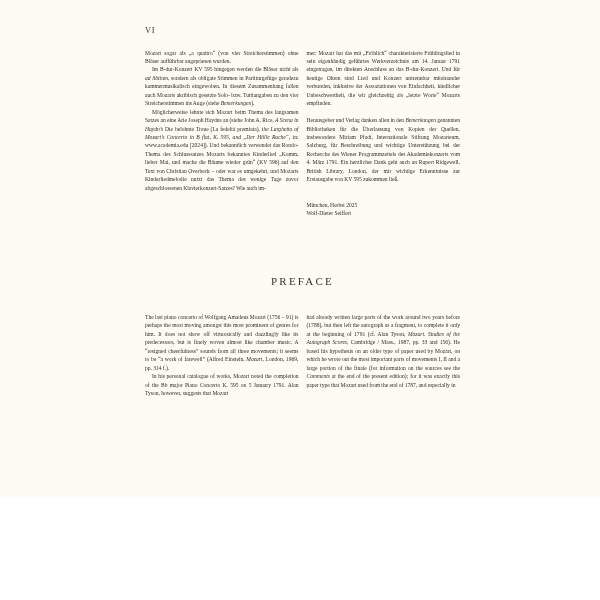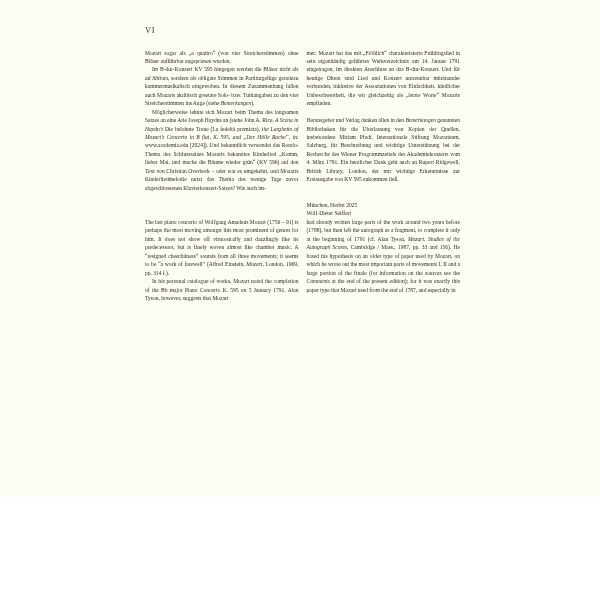--- a/index.html
+++ b/index.html
@@ -101,20 +101,21 @@
         <p class="tx">mer: Mozart hat das mit „Fröhlich“ charakterisierte Frühlingslied in sein eigenhändig geführtes Werkverzeichnis am 14. Januar 1791 eingetragen, im direkten Anschluss an das B-dur-Konzert. Und für heutige Ohren sind Lied und Konzert untrennbar miteinander verbunden, inklusive der Assoziationen von Einfachheit, kindlicher Unbeschwertheit, die wir gleichzeitig als „letzte Worte“ Mozarts empfinden.</p>
         <p class="tx gap"><span>Herausgeber und Verlag danken allen in den </span><i>Bemerkungen</i><span> genannten Bibliotheken für die Überlassung von Kopien der Quellen, insbesondere Miriam Pfadt, Internationale Stiftung Mozarteum, Salzburg, für Beschreibung und wichtige Unterstützung bei der Recherche des Wiener Programmzettels des Akademiekonzerts vom 4. März 1791. Ein herzlicher Dank geht auch an Rupert Ridgewell, British Library, London, der mir wichtige Erkenntnisse zur Erstausgabe von KV 595 zukommen ließ.</span></p>
         <div class="sig">
           <p class="tx">München, Herbst 2025</p>
           <p class="tx">Wolf-Dieter Seiffert</p>
         </div>
       </div>
 
     </div>
 
+    <div class="preface-head">PREFACE</div>
 
     <div class="columns eng">
 
       <div class="col">
         <p class="tx"><span>The last piano concerto of Wolfgang Amadeus Mozart (1756 – 91) is perhaps the most moving amongst this most prominent of genres for him. It does not show off virtuosically and dazzlingly like its predecessors, but is finely woven almost like chamber music. A “resigned cheerfulness” sounds from all three movements; it seems to be “a work of farewell” (Alfred Einstein, </span><i>Mozart</i><span>, London, 1969, pp. 314 f.).</span></p>
         <p class="tx ind">In his personal catalogue of works, Mozart noted the completion of the Bb major Piano Concerto K. 595 on 5 January 1791. Alan Tyson, however, suggests that Mozart</p>
       </div>
 
       <div class="col">
         <p class="tx"><span>had already written large parts of the work around two years before (1788), but then left the autograph as a fragment, to complete it only at the beginning of 1791 (cf. Alan Tyson, </span><i>Mozart. Studies of the Autograph Scores</i><span>, Cambridge / Mass., 1987, pp. 33 and 156). He based his hypothesis on an older type of paper used by Mozart, on which he wrote out the most important parts of movements I, II and a large portion of the finale (for information on the sources see the </span><i>Comments</i><span> at the end of the present edition); for it was exactly this paper type that Mozart used from the end of 1787, and especially in</span></p>

